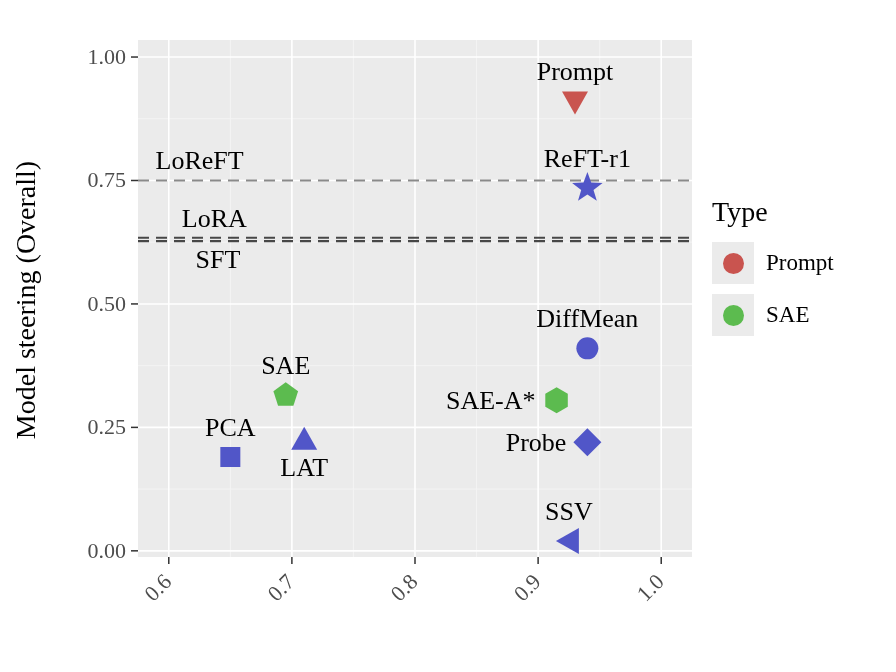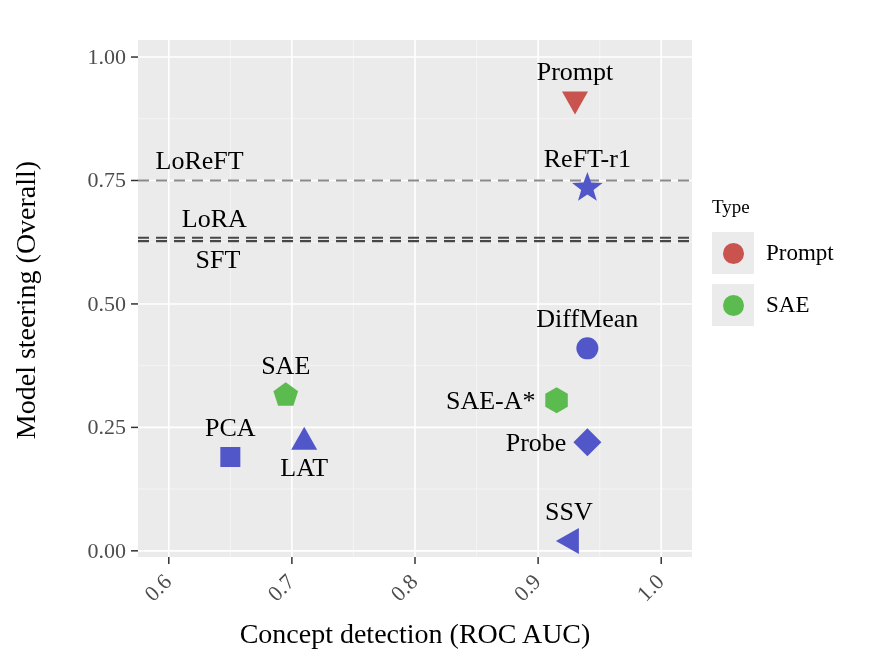--- a/index.html
+++ b/index.html
@@ -5,21 +5,21 @@
   html,body{margin:0;padding:0;background:#fff;}
   .figure{
     position:relative;width:896px;height:672px;background:#fff;overflow:hidden;
     font-family:"Liberation Serif","DejaVu Serif",serif;color:#000;
   }
   svg text{font-family:"Liberation Serif","DejaVu Serif",serif;}
   .axis-title{position:absolute;font-size:28px;color:#000;white-space:nowrap;}
   .x-title{left:415px;top:618px;transform:translateX(-50%);}
   .y-title{left:26px;top:300px;transform:translate(-50%,-50%) rotate(-90deg);}
   .legend{position:absolute;left:712px;top:196px;width:184px;}
-  .legend-title{font-size:19px;margin-bottom:14px;}
+  .legend-title{font-size:28px;margin-bottom:14px;}
   .legend-item{display:flex;align-items:center;margin-bottom:10px;}
   .legend-key{width:42px;height:42px;background:#EBEBEB;display:flex;align-items:center;justify-content:center;flex:0 0 42px;}
   .legend-dot{width:21px;height:21px;border-radius:50%;}
   .legend-label{font-size:23px;margin-left:12px;}
 </style>
 </head>
 <body>
 
 <div class="figure">
 
@@ -100,21 +100,20 @@
       <line x1="131" y1="427.37965616045847" x2="138" y2="427.37965616045847" stroke="#333333" stroke-width="1.5"></line>
       <text x="126" y="434.37965616045847" font-size="22" text-anchor="end" fill="#4D4D4D">0.25</text>
       <line x1="131" y1="303.93170964660936" x2="138" y2="303.93170964660936" stroke="#333333" stroke-width="1.5"></line>
       <text x="126" y="310.93170964660936" font-size="22" text-anchor="end" fill="#4D4D4D">0.50</text>
       <line x1="131" y1="180.48376313276026" x2="138" y2="180.48376313276026" stroke="#333333" stroke-width="1.5"></line>
       <text x="126" y="187.48376313276026" font-size="22" text-anchor="end" fill="#4D4D4D">0.75</text>
       <line x1="131" y1="57.03581661891116" x2="138" y2="57.03581661891116" stroke="#333333" stroke-width="1.5"></line>
       <text x="126" y="64.03581661891116" font-size="22" text-anchor="end" fill="#4D4D4D">1.00</text>
     </svg>
 
-  <div class="axis-title x-title">Concept detection (ROC AUC)</div>
 
   <div class="axis-title y-title">Model steering (Overall)</div>
 
   <div class="legend">
     <div class="legend-title">Type</div>
     <div class="legend-item">
       <span class="legend-key">
         <span class="legend-dot" style="background: rgb(201, 84, 79);"></span>
       </span>
       <span class="legend-label">Prompt</span>

